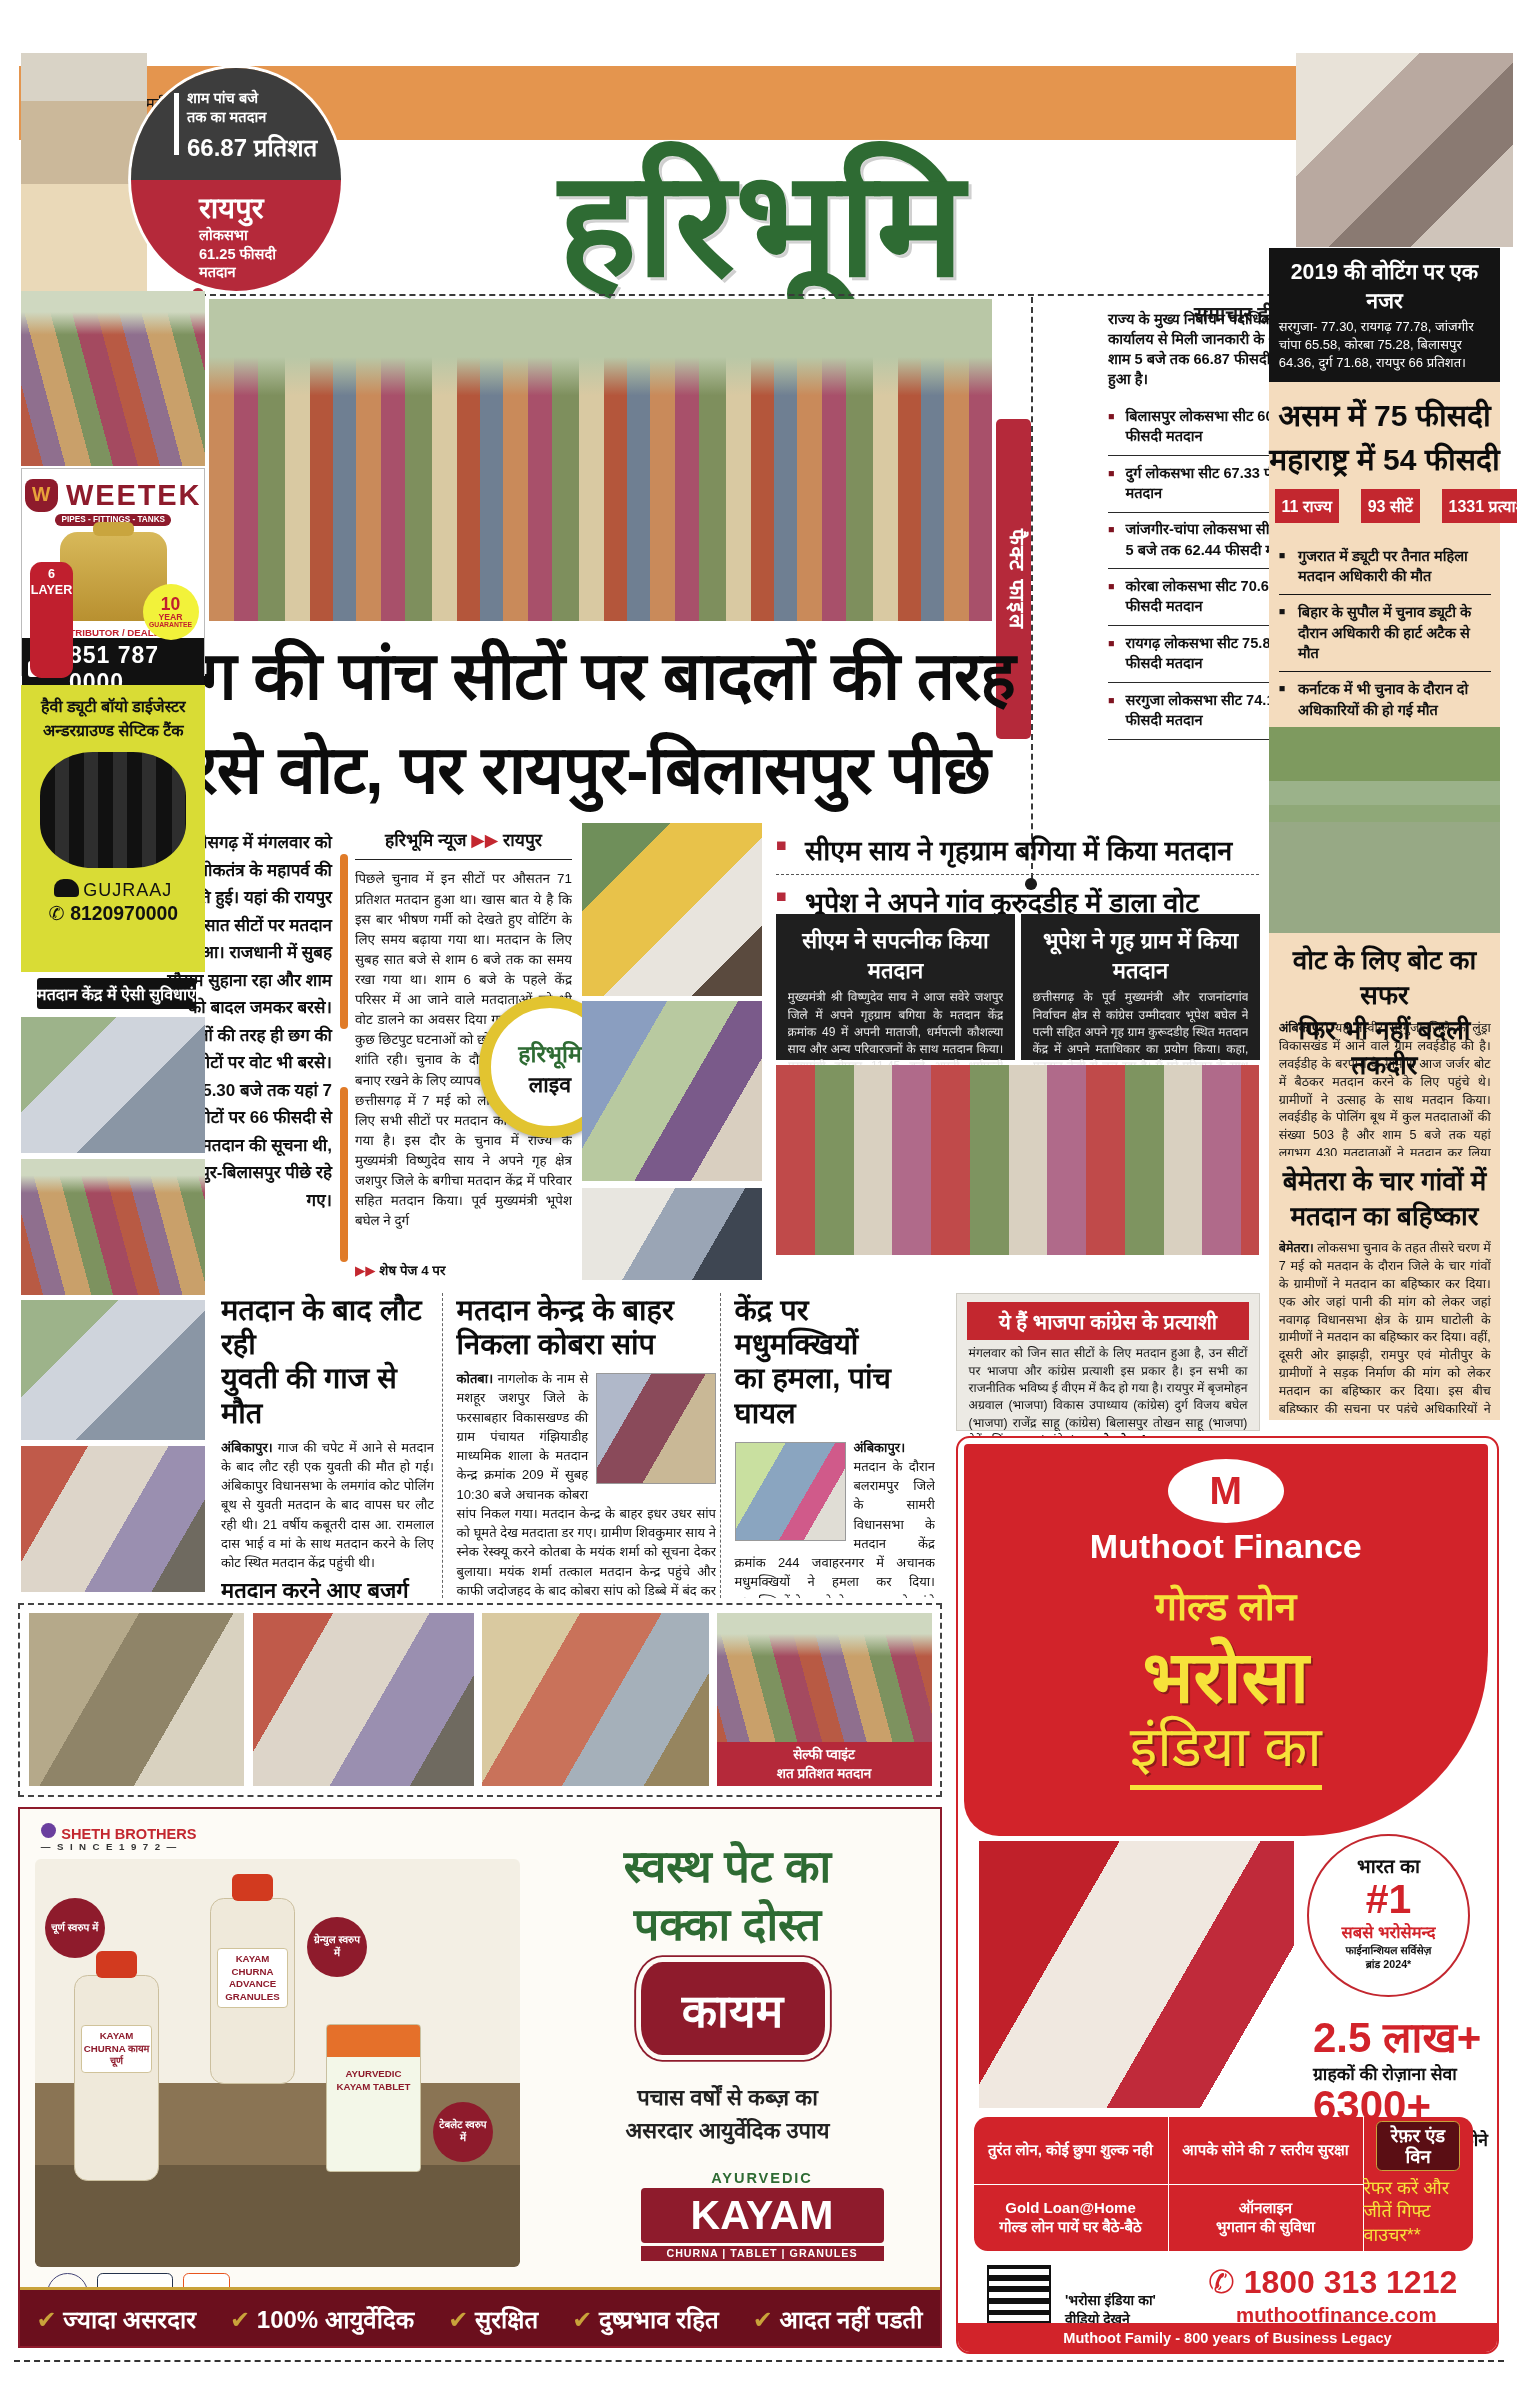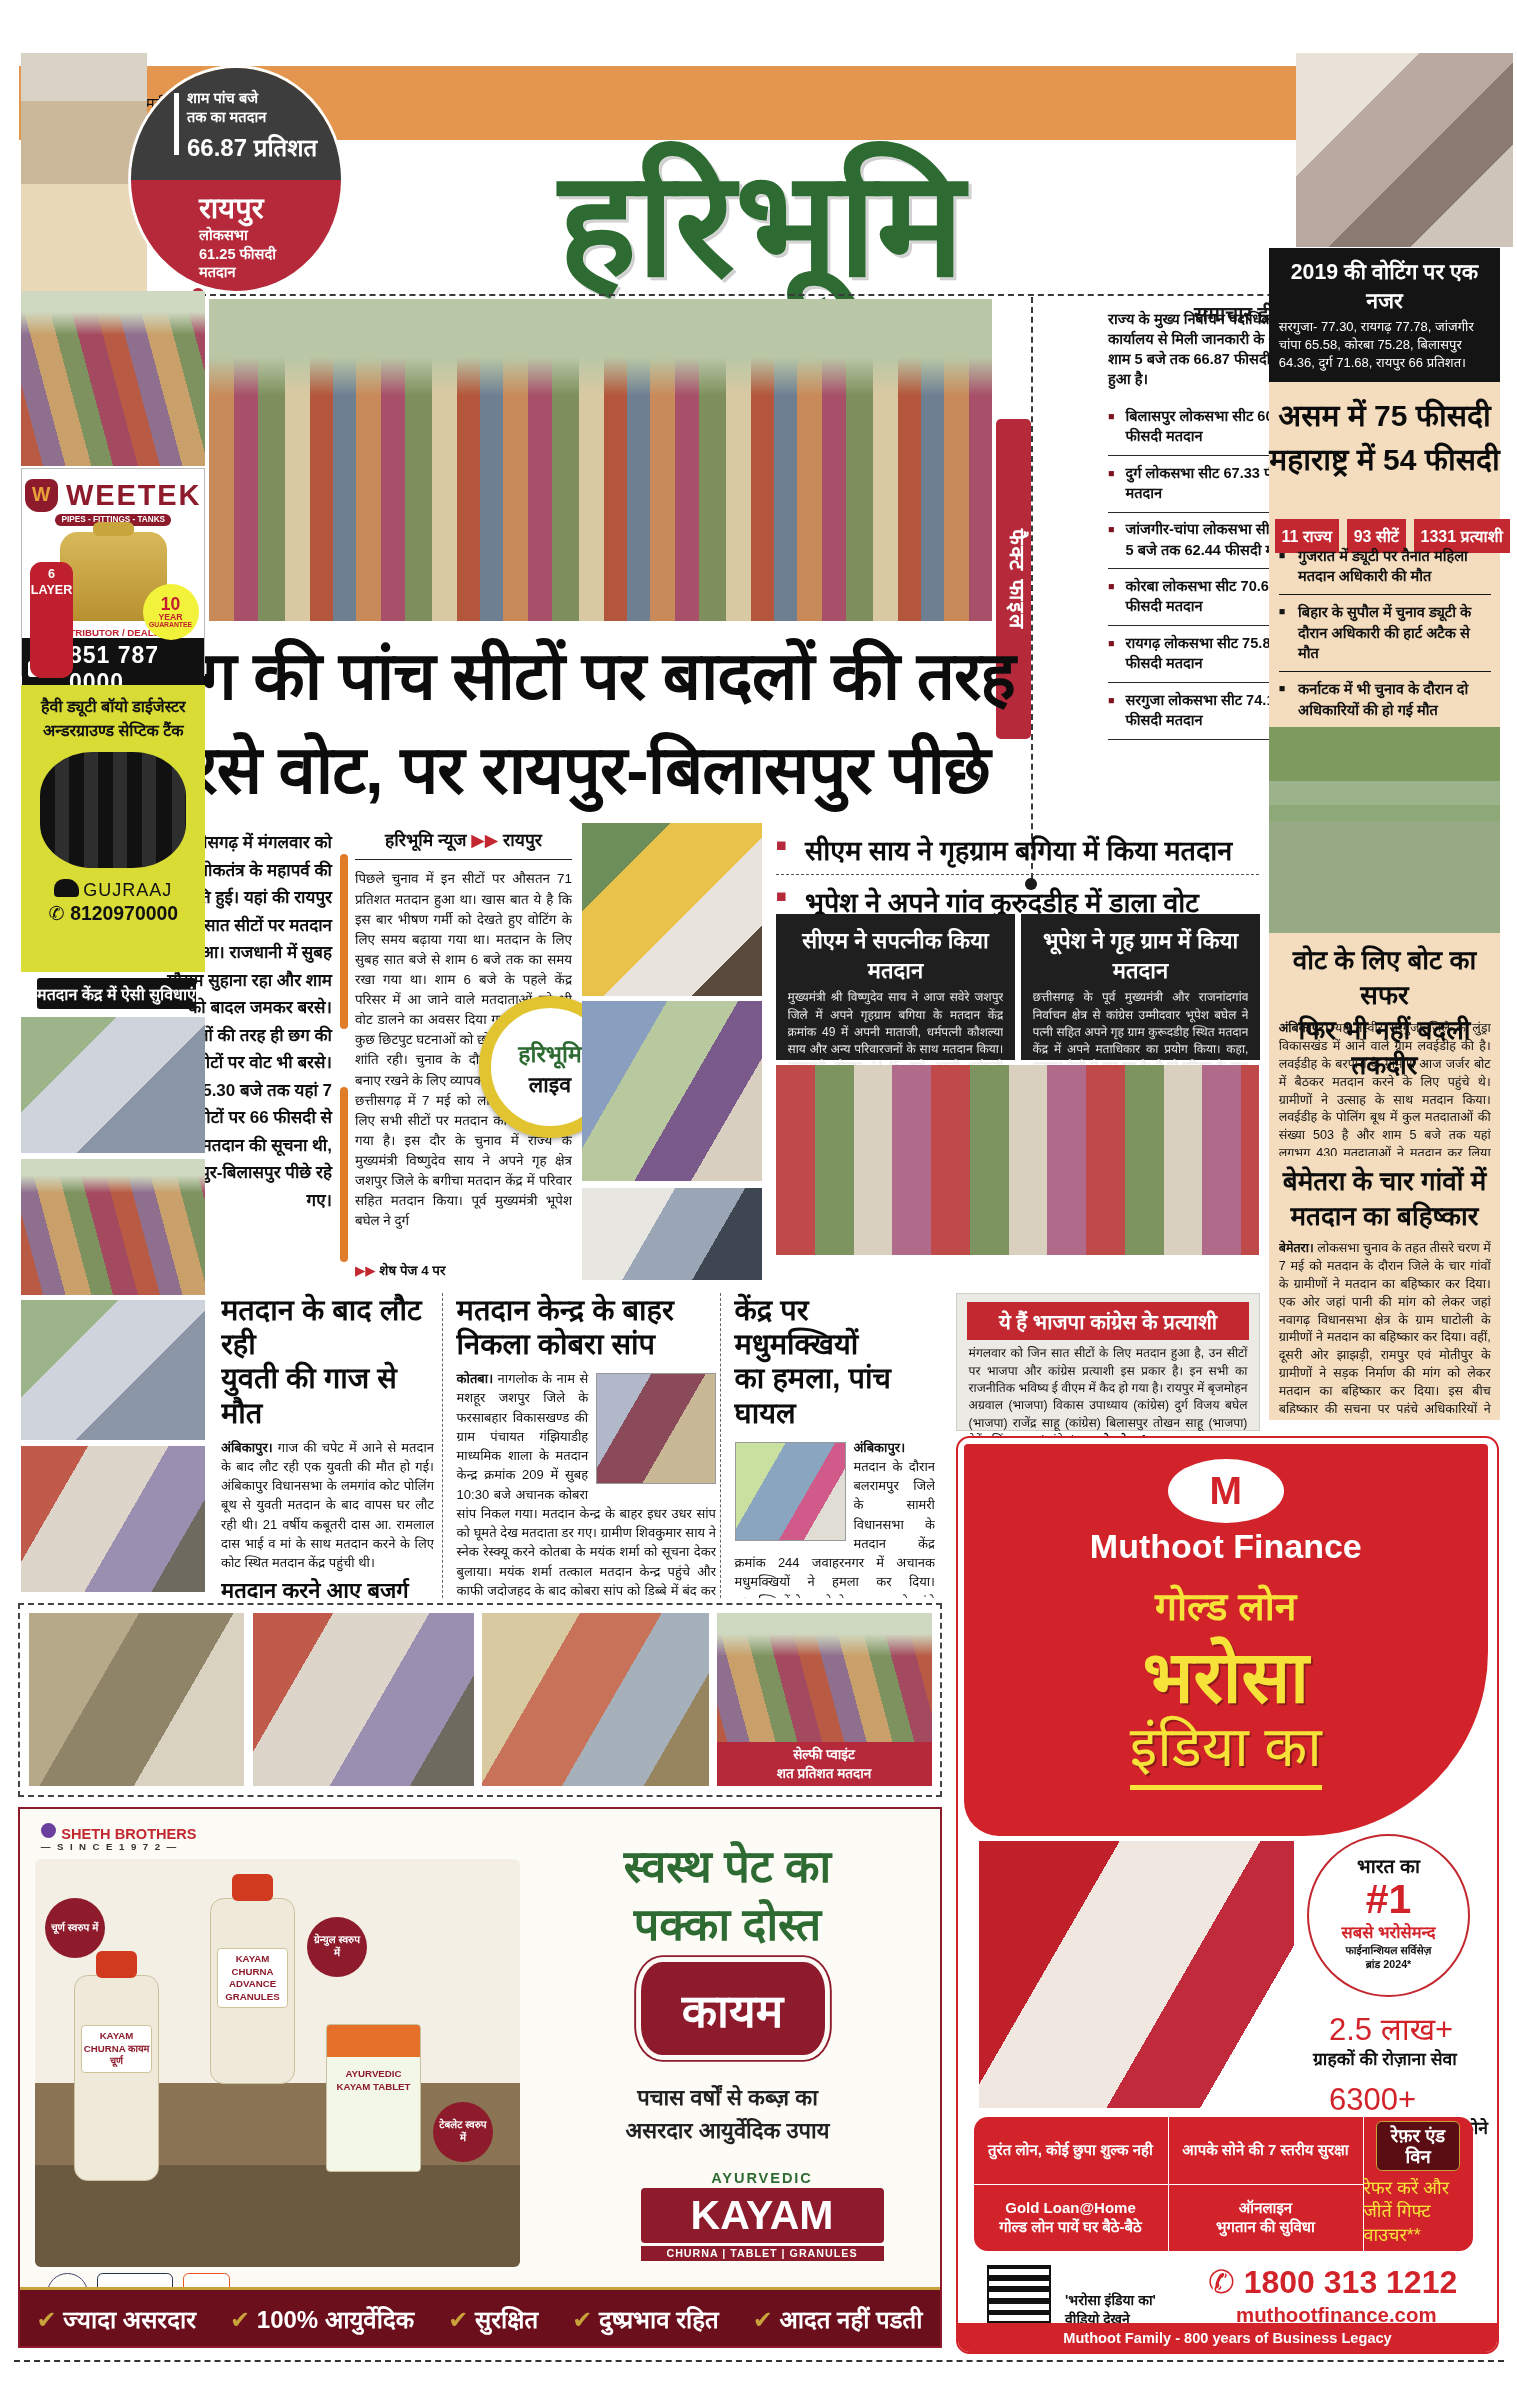--- a/index.html
+++ b/index.html
@@ -159,21 +159,21 @@
   .mgold{color:#f7e23a;font-size:39px;font-weight:bold;margin-top:11.6px;}
   .mbig1{color:#f7e23a;font-size:72px;font-weight:bold;line-height:1.05;margin-top:9.7px;text-shadow:1.9px 1.9px 0 #8e1b1b;}
   .mbig2{color:#f7e23a;font-size:56px;font-weight:normal;line-height:1.1;text-shadow:1.9px 1.9px 0 #8e1b1b;display:inline-block;border-bottom:5.8px solid #f7e23a;padding-bottom:7.8px;}
   .mrank{position:absolute;left:349px;top:396px;width:163px;height:163px;border-radius:50%;background:#fff;border:2.9px solid #c3272f;
      text-align:center;color:#111;padding-top:15.5px;box-sizing:border-box;}
   .mrank .r1{font-size:19.4px;font-weight:bold;}
   .mrank .r2{font-size:41px;font-weight:bold;color:#d2232a;line-height:1;}
   .mrank .r3{font-size:16.5px;font-weight:bold;color:#d2232a;}
   .mrank .r4{font-size:10.7px;font-weight:bold;}
   .mstat{position:absolute;left:355px;width:175px;}
-  .mstat .n{font-size:31px;font-weight:normal;color:#d2232a;margin-left:16px;}
+  .mstat .n{font-size:42px;font-weight:bold;color:#d2232a;}
   .mstat .t{font-size:17.5px;font-weight:bold;color:#111;line-height:1.25;}
   .mfeat{position:absolute;left:15.5px;top:679px;width:499px;height:134px;background:#d2232a;border-radius:13.6px;color:#fff;display:flex;}
   .mfl{width:194px;border-right:1.9px solid #fff;display:flex;flex-direction:column;}
   .mfl>div{flex:1;display:flex;flex-direction:column;align-items:center;justify-content:center;font-size:15px;font-weight:bold;text-align:center;line-height:1.25;padding:1.9px;}
   .mfl>div:first-child{border-bottom:1.9px solid #fff;}
   .mref{flex:1;display:flex;flex-direction:column;align-items:center;justify-content:center;}
   .ribbon{background:#5a0e14;border:1.9px solid #c9a23a;color:#fff;font-size:18.4px;font-weight:bold;padding:2.9px 13.6px;border-radius:5.8px;line-height:1.15;text-align:center;}
   .mref .y{color:#f7e23a;font-size:18px;font-weight:normal;margin-top:5.8px;line-height:1.3;}
   .qr{position:absolute;left:29px;top:827px;width:60px;height:60px;border:2.9px solid #111;background:
       repeating-linear-gradient(0deg,#111 0 5.8px,#fff 5.8px 11.6px),repeating-linear-gradient(90deg,rgba(255,255,255,.6) 0 5.8px,rgba(0,0,0,.35) 5.8px 11.6px);}
@@ -182,21 +182,21 @@
   .msite{position:absolute;left:278px;top:866px;font-size:20.4px;font-weight:bold;color:#d2232a;}
   .mfoot{position:absolute;left:0;right:0;bottom:0;height:29px;background:#d2232a;color:#fff;font-size:14.6px;font-weight:bold;display:flex;align-items:center;justify-content:center;}
   .mdisc{position:absolute;right:-1.9px;top:505px;transform:rotate(-90deg);transform-origin:right top;font-size:8.7px;color:#555;width:408px;text-align:center;}
 
   .sidebar-tan{left:1269px;top:248px;width:231px;height:1172px;background:#f4dcbe;}
   .sb-black{position:absolute;left:0;top:0;width:231px;background:#141414;color:#fff;padding:7.8px 9.7px 9.7px;box-sizing:border-box;}
   .sb-black .t{font-size:21.3px;font-weight:bold;text-align:center;margin-bottom:3.9px;}
   .sb-black .b{font-size:13px;line-height:1.4;}
   .sb-dash{position:absolute;left:9.7px;top:132px;width:212px;border-top:2.9px dashed #141414;}
   .sb-h{position:absolute;left:0;top:146px;width:231px;text-align:center;font-size:30px;font-weight:bold;line-height:1.45;color:#0c0c0c;}
-  .sb-badges{position:absolute;left:5.8px;top:241px;width:221px;display:flex;gap:8px;margin-top:30px;}
+  .sb-badges{position:absolute;left:5.8px;top:241px;width:221px;display:flex;gap:22px;}
   .sb-badges .bd{background:#c3272f;color:#fff;font-size:16px;font-weight:bold;padding:5.8px 6.8px;white-space:nowrap;}
   .sb-bullets{position:absolute;left:9.7px;top:291px;width:212px;}
   .sb-bullet{position:relative;font-size:14.6px;font-weight:bold;line-height:1.4;padding:6.8px 0 7.8px 19.4px;border-bottom:1.9px solid #141414;}
   .sb-bullet::before{content:"■";position:absolute;left:0;top:8.7px;font-size:10.7px;color:#141414;}
   .sb-h2{font-size:26px;font-weight:bold;text-align:center;line-height:1.35;color:#0c0c0c;}
   .sb-body{font-size:12.6px;line-height:1.42;text-align:justify;}
   .morelink{color:#c3272f;font-weight:bold;}
 
   .snakeimg{float:right;width:118px;height:109px;margin:3.9px 0 3.9px 7.8px;border:1px solid #999;}
   .beesimg{float:left;width:109px;height:97px;margin:3.9px 7.8px 3.9px 0;border:1px solid #999;}

